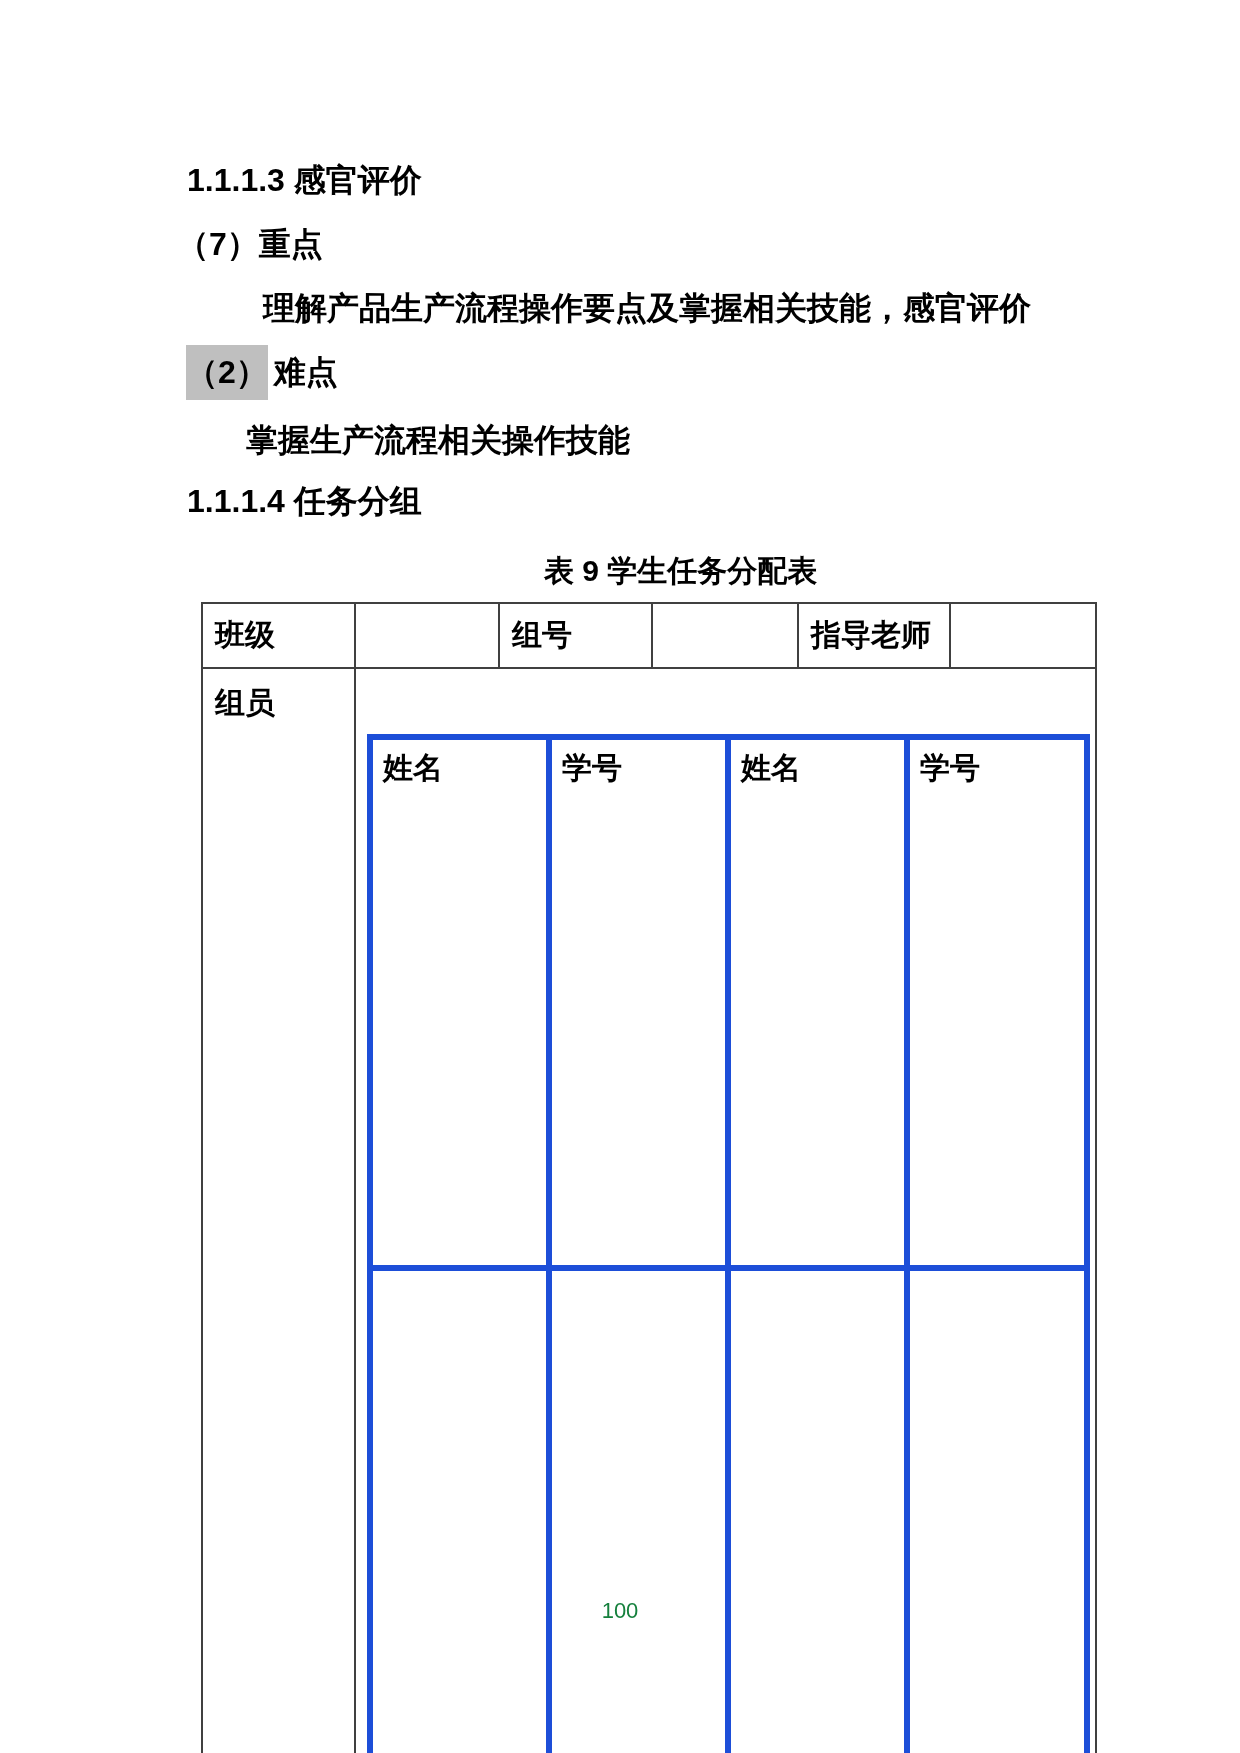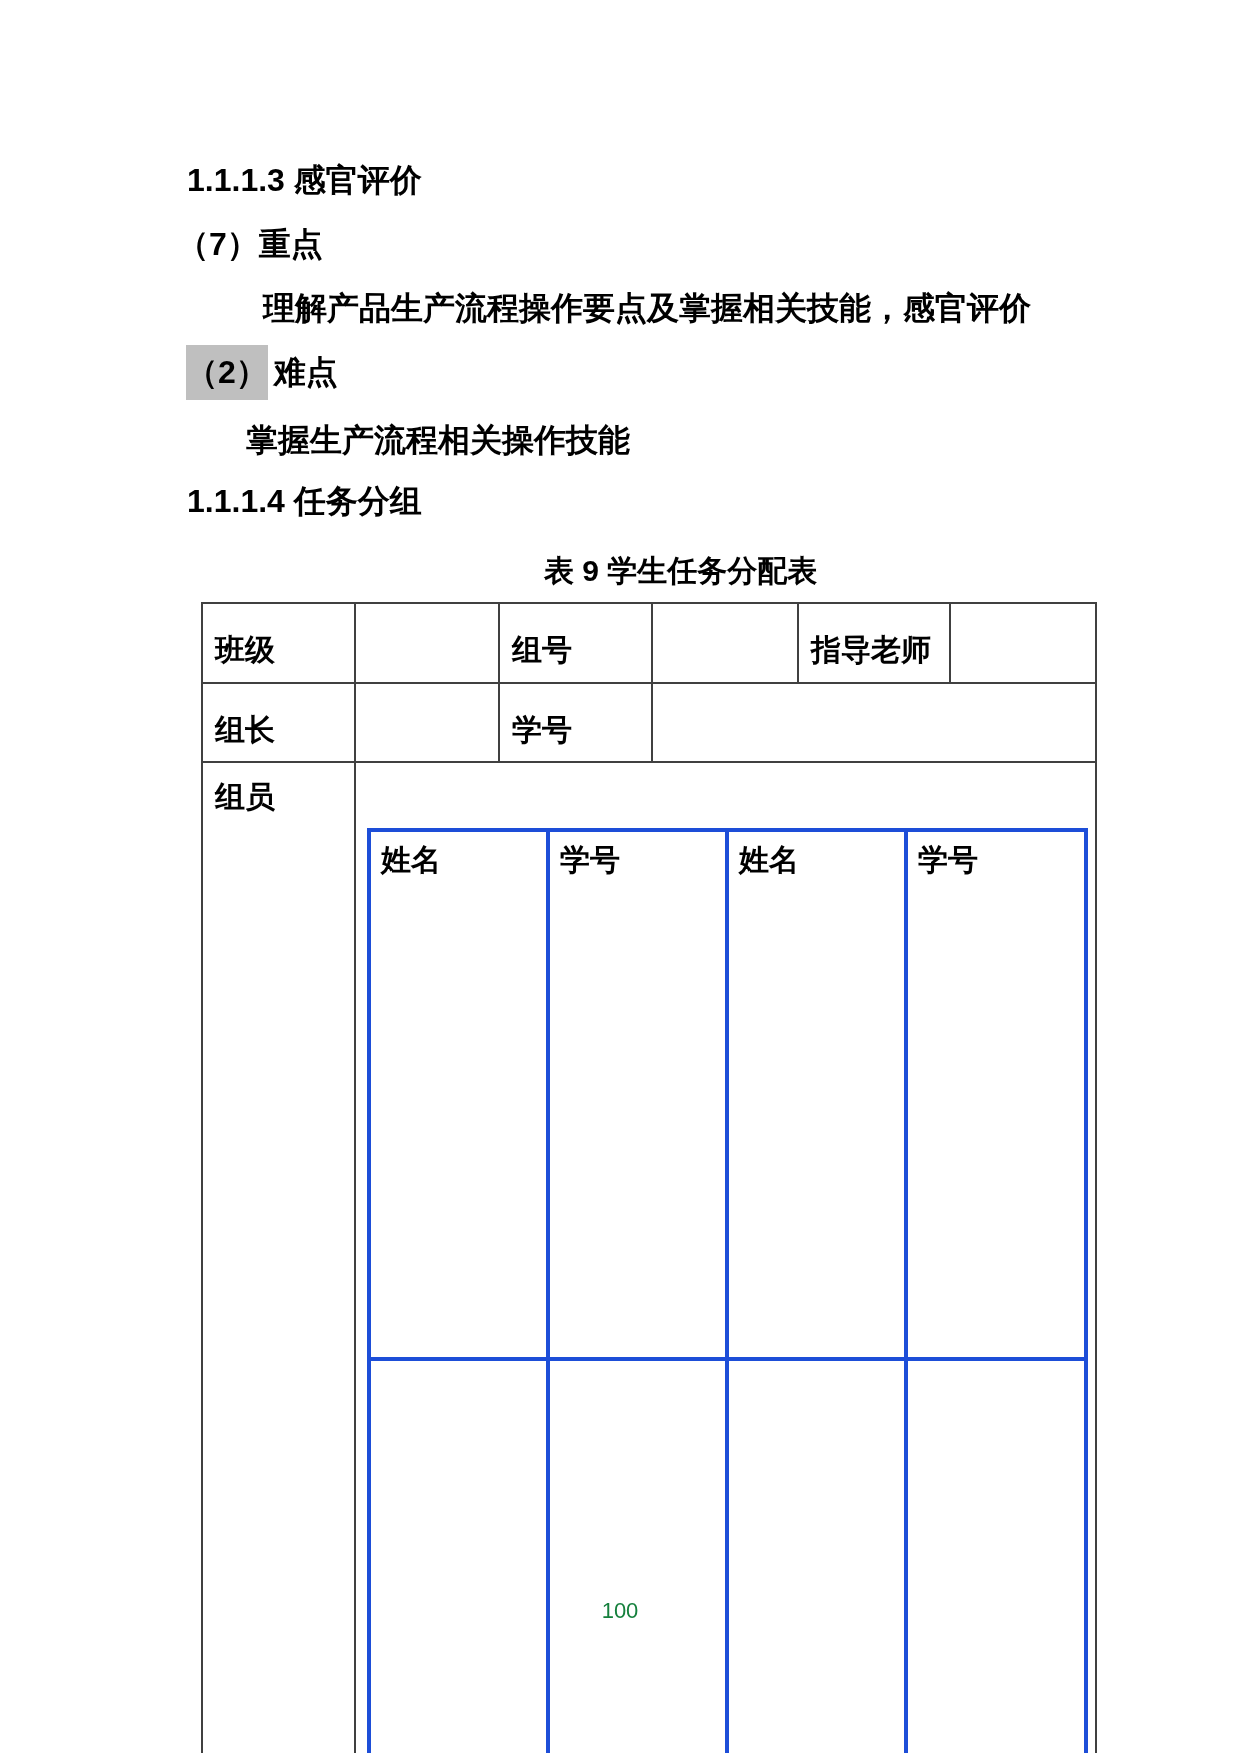--- a/index.html
+++ b/index.html
@@ -23,41 +23,41 @@
   
   table.outer {
     border-collapse:collapse;
     table-layout:fixed;
     width:894px;
     font-weight:bold;
     font-size:30px;
   }
   table.outer td {
     border:2px solid #404040;
-    padding:15px 4px 0 12px;
+    padding:0 4px 0 12px;
     vertical-align:middle;
     overflow:hidden;
   }
   table.outer tr.r1 td { height:63px; }
   table.outer tr.r2 td { height:62px; }
   table.outer tr.r3 td { height:517px; vertical-align:top; }
   table.outer tr.r3 td.members-label { padding-top:14px; }
   table.outer tr.r3 td.members-content { padding:0; }
 
   
   table.members {
     border-collapse:collapse;
     table-layout:fixed;
     width:717px;
     margin:65px 0 0 11px;
     font-weight:bold;
     font-size:30px;
   }
   table.members td {
-    border:4px solid #1d4ed8;
+    border:6px solid #1d4ed8;
     padding:8px 4px 0 10px;
     vertical-align:middle;
     height:62px;
   }
 
   .page-number {
     width:100%; text-align:center;
     font-size:22px; font-weight:normal;
     color:#15803d;
   }
@@ -93,26 +93,20 @@
     </colgroup>
     <tbody>
         <tr class="r1">
       <td>班级</td>
       <td></td>
       <td>组号</td>
       <td></td>
       <td>指导老师</td>
       <td></td>
     </tr>
-    <tr class="r2">
-      <td>组长</td>
-      <td></td>
-      <td>学号</td>
-      <td colspan="3"></td>
-    </tr>
     <tr class="r3">
       <td class="members-label">组员</td>
       <td class="members-content" colspan="5">
         <table class="members">
           <colgroup>
             <col style="width:179px">
                 <col style="width:179px">
                 <col style="width:179px">
                 <col style="width:180px">
           </colgroup>

